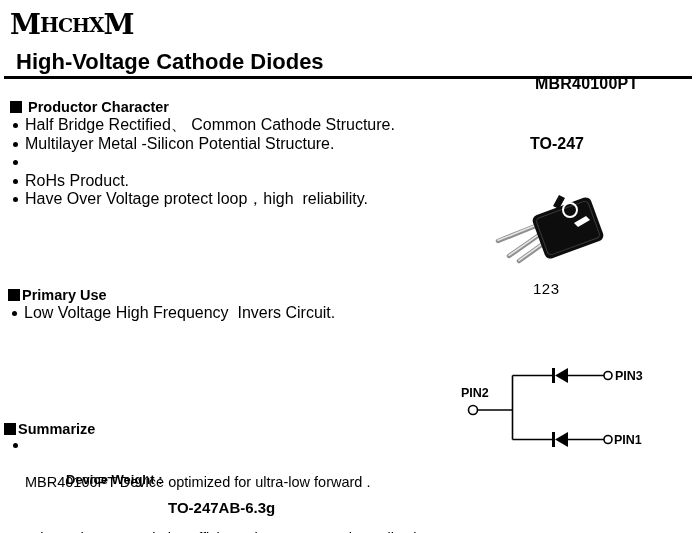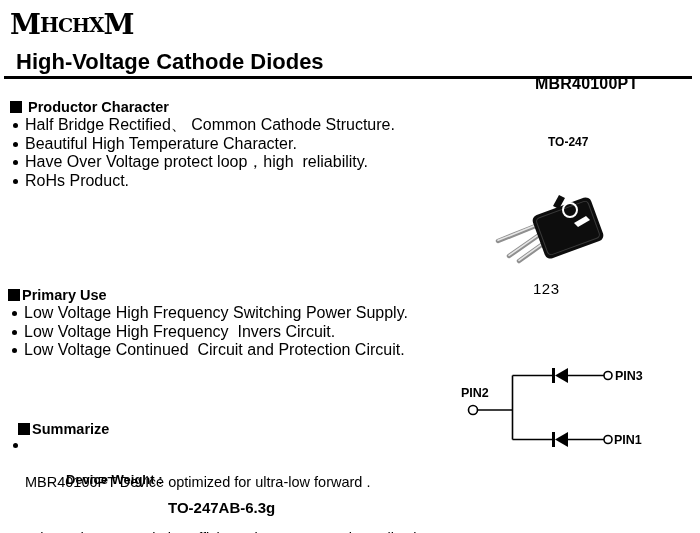--- a/index.html
+++ b/index.html
@@ -27,36 +27,36 @@
   .header-rule {
     position:absolute; left:4px; top:76px; width:688px; height:3px; background:#000;
   }
   
   .sec-heading { position:absolute; display:flex; align-items:center; font-weight:bold; font-size:14.5px; white-space:nowrap; }
   .sq { display:inline-block; width:12px; height:12px; background:#000; flex:0 0 auto; }
   .sec-productor { left:10px; top:99px; }
   .sec-productor .sq { margin-right:6px; }
   .sec-primary   { left:8px;  top:287px; }
   .sec-primary .sq { margin-right:2px; }
-  .sec-summarize { left:18px; top:421px;justify-content:space-between; }
+  .sec-summarize { left:4px; top:421px;justify-content:space-between; }
   .sec-summarize .sq { margin-right:2px; }
   
   .blist { position:absolute; font-size:16px; }
   .blist .row { display:flex; height:18.6px; align-items:flex-start; }
   .dot { width:5px; height:5px; border-radius:50%; background:#000; margin:7px 7px 0 3px; flex:0 0 auto; }
   .btext { white-space:pre; line-height:18.6px; }
   .list-productor { left:10px; top:116px; }
   .list-primary   { left:9px;  top:304px; }
   
   .sum-row { position:absolute; left:10px; top:436px; display:flex; align-items:flex-start; font-size:14.5px; }
   .sum-lines { line-height:18.6px; white-space:pre; }
   .dw-label { position:absolute; left:66px; top:472px; font-size:13px; font-weight:bold; white-space:pre; }
   .dw-value { position:absolute; left:168px; top:499px; font-size:15px; font-weight:bold; white-space:pre; }
   
-  .pkg-label { position:absolute; left:548px; top:135px; font-size:12px; font-weight:bold; white-space:nowrap; }
+  .pkg-label { position:absolute; left:530px; top:135px; font-size:16px; font-weight:bold; white-space:nowrap; }
   .pkg-photo { position:absolute; left:490px; top:190px; }
   .pin-numbers { position:absolute; left:533px; top:280px; font-size:15px; letter-spacing:0.5px; }
   .circuit { position:absolute; left:440px; top:360px; }
   .pin-label { position:absolute; font-size:12.5px; font-weight:bold; white-space:nowrap; }
   .pin2-label { left:461px; top:386px; }
   .pin3-label { left:615px; top:369px; }
   .pin1-label { left:614px; top:433px; }
 </style>
 </head>
 <body>
@@ -79,29 +79,32 @@
     <span class="sq"></span>
     <span>Productor Character</span>
   </div>
   <div class="blist list-productor">
     <div class="row">
         <span class="dot"></span>
         <span class="btext">Half Bridge Rectified、 Common Cathode Structure.</span>
       </div>
     <div class="row">
         <span class="dot"></span>
-        <span class="btext">Beautiful High Temperature Character.</span>
+        <span class="btext">Multilayer Metal -Silicon Potential Structure.</span>
+      </div>
+    <div class="row">
+        <span class="dot"></span>
+      </div>
+    <div class="row">
+        <span class="dot"></span>
+        <span class="btext">RoHs Product.</span>
       </div>
     <div class="row">
         <span class="dot"></span>
         <span class="btext">Have Over Voltage protect loop，high  reliability.</span>
-      </div>
-    <div class="row">
-        <span class="dot"></span>
-        <span class="btext">RoHs Product.</span>
       </div>
   </div>
 
   <div class="pkg-label">TO-247</div>
   <svg class="pkg-photo" width="140" height="95" viewBox="0 0 140 95">
 
     <g stroke-linecap="round">
       <line x1="48" y1="35" x2="8" y2="51" stroke="#8f8f8f" stroke-width="4.5"></line>
       <line x1="52" y1="43" x2="19" y2="66" stroke="#8f8f8f" stroke-width="4.5"></line>
       <line x1="57" y1="51" x2="29" y2="71" stroke="#8f8f8f" stroke-width="4.5"></line>
@@ -123,29 +126,21 @@
   </svg>
   <div class="pin-numbers">123</div>
 
   <div class="sec-heading sec-primary">
     <span class="sq"></span>
     <span>Primary Use</span>
   </div>
   <div class="blist list-primary">
     <div class="row">
         <span class="dot"></span>
-        <span class="btext">Low Voltage High Frequency Switching Power Supply.</span>
-      </div>
-    <div class="row">
-        <span class="dot"></span>
         <span class="btext">Low Voltage High Frequency  Invers Circuit.</span>
-      </div>
-    <div class="row">
-        <span class="dot"></span>
-        <span class="btext">Low Voltage Continued  Circuit and Protection Circuit.</span>
       </div>
   </div>
 
   <svg class="circuit" width="230" height="95" viewBox="0 0 230 95">
     <g stroke="#000" stroke-width="1.6" fill="none">
       <line x1="72.5" y1="15.5" x2="72.5" y2="79.5"></line>
       <line x1="37.5" y1="50" x2="72.5" y2="50"></line>
       <line x1="72.5" y1="15.5" x2="113" y2="15.5"></line>
       <line x1="128" y1="15.5" x2="164" y2="15.5"></line>
       <line x1="72.5" y1="79.5" x2="113" y2="79.5"></line>

